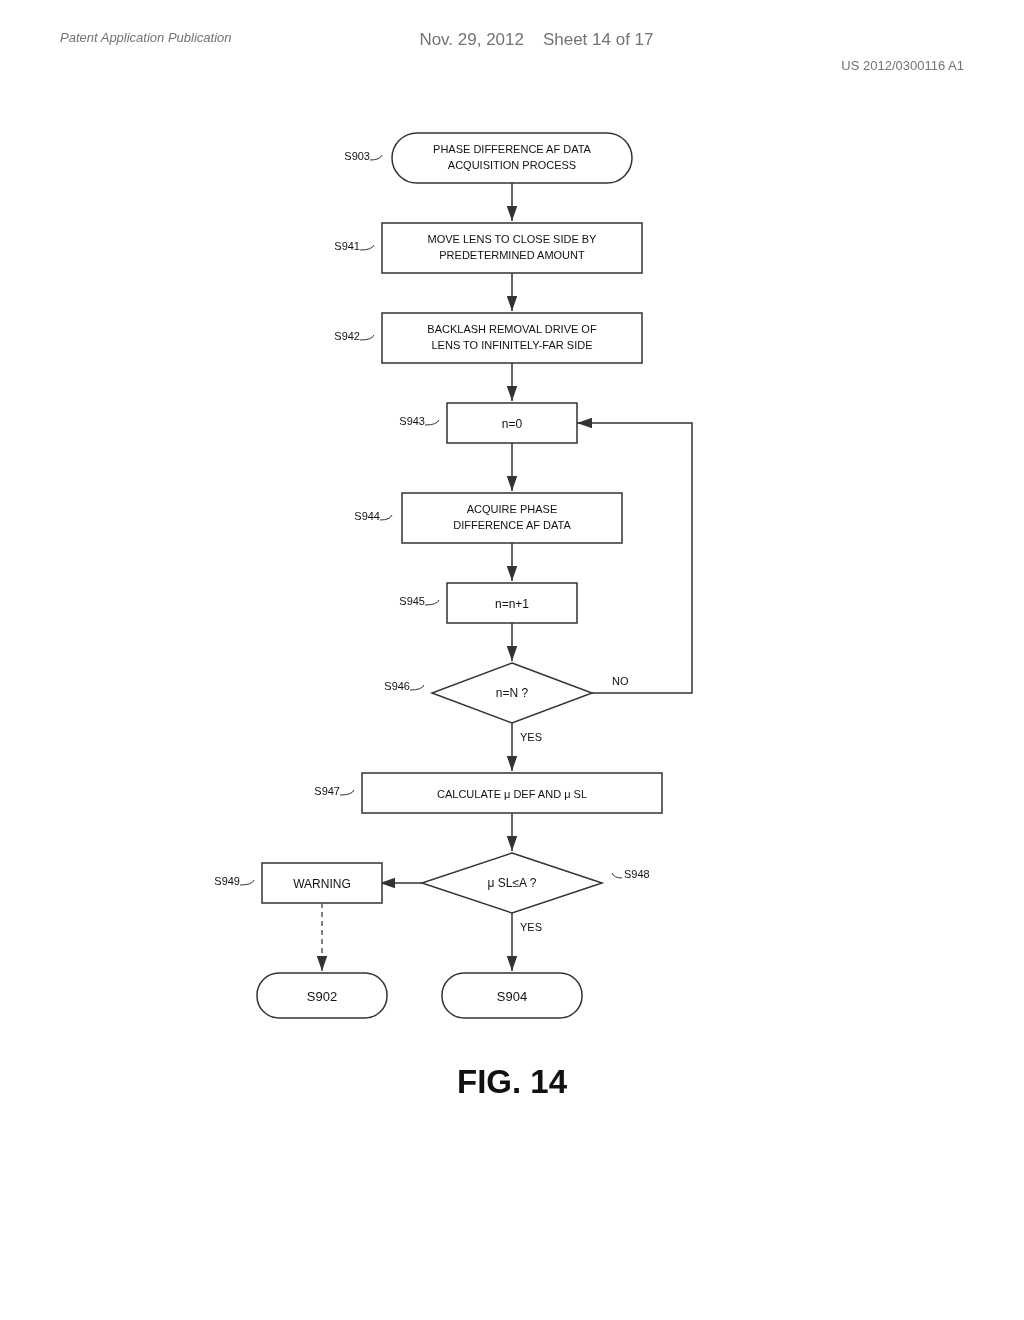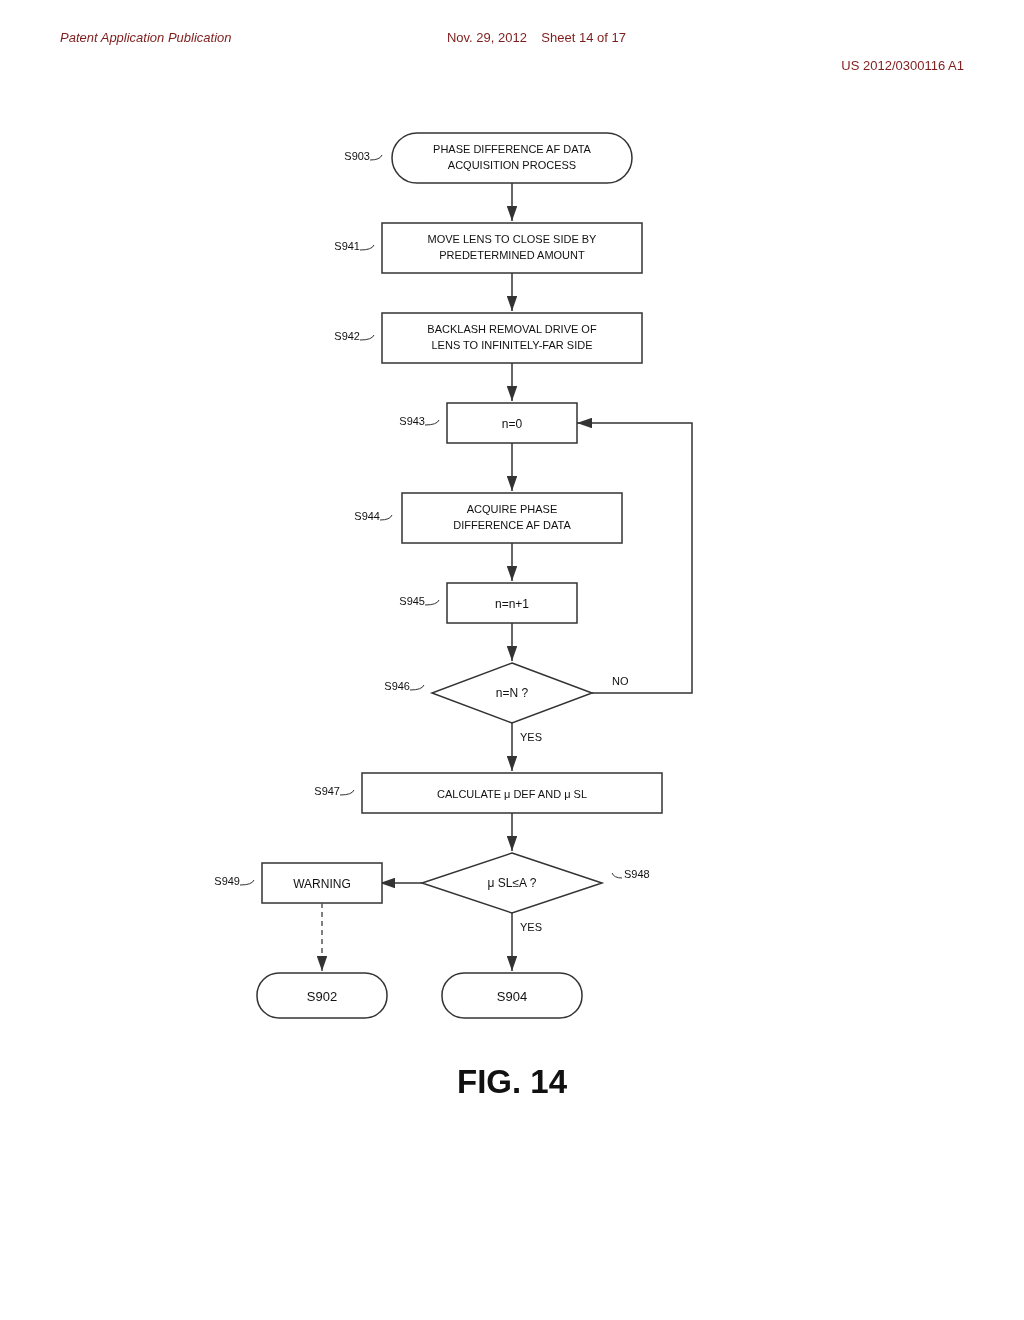--- a/index.html
+++ b/index.html
@@ -18,30 +18,30 @@
       padding: 0;
       position: relative;
     }
 
     .header {
       display: flex;
       justify-content: space-between;
       align-items: flex-start;
       padding: 30px 60px 10px 60px;
       font-size: 13px;
-      color: #7f1d1d;
+      color: #737373;
     }
 
     .header-left {
       font-style: italic;
       font-size: 13px;
     }
 
     .header-center {
-      font-size: 13px;
+      font-size: 17px;
       text-align: center;
     }
 
     .header-right {
       font-size: 13px;
       margin-top: 28px;
     }
 
     .diagram-area {
       display: flex;

